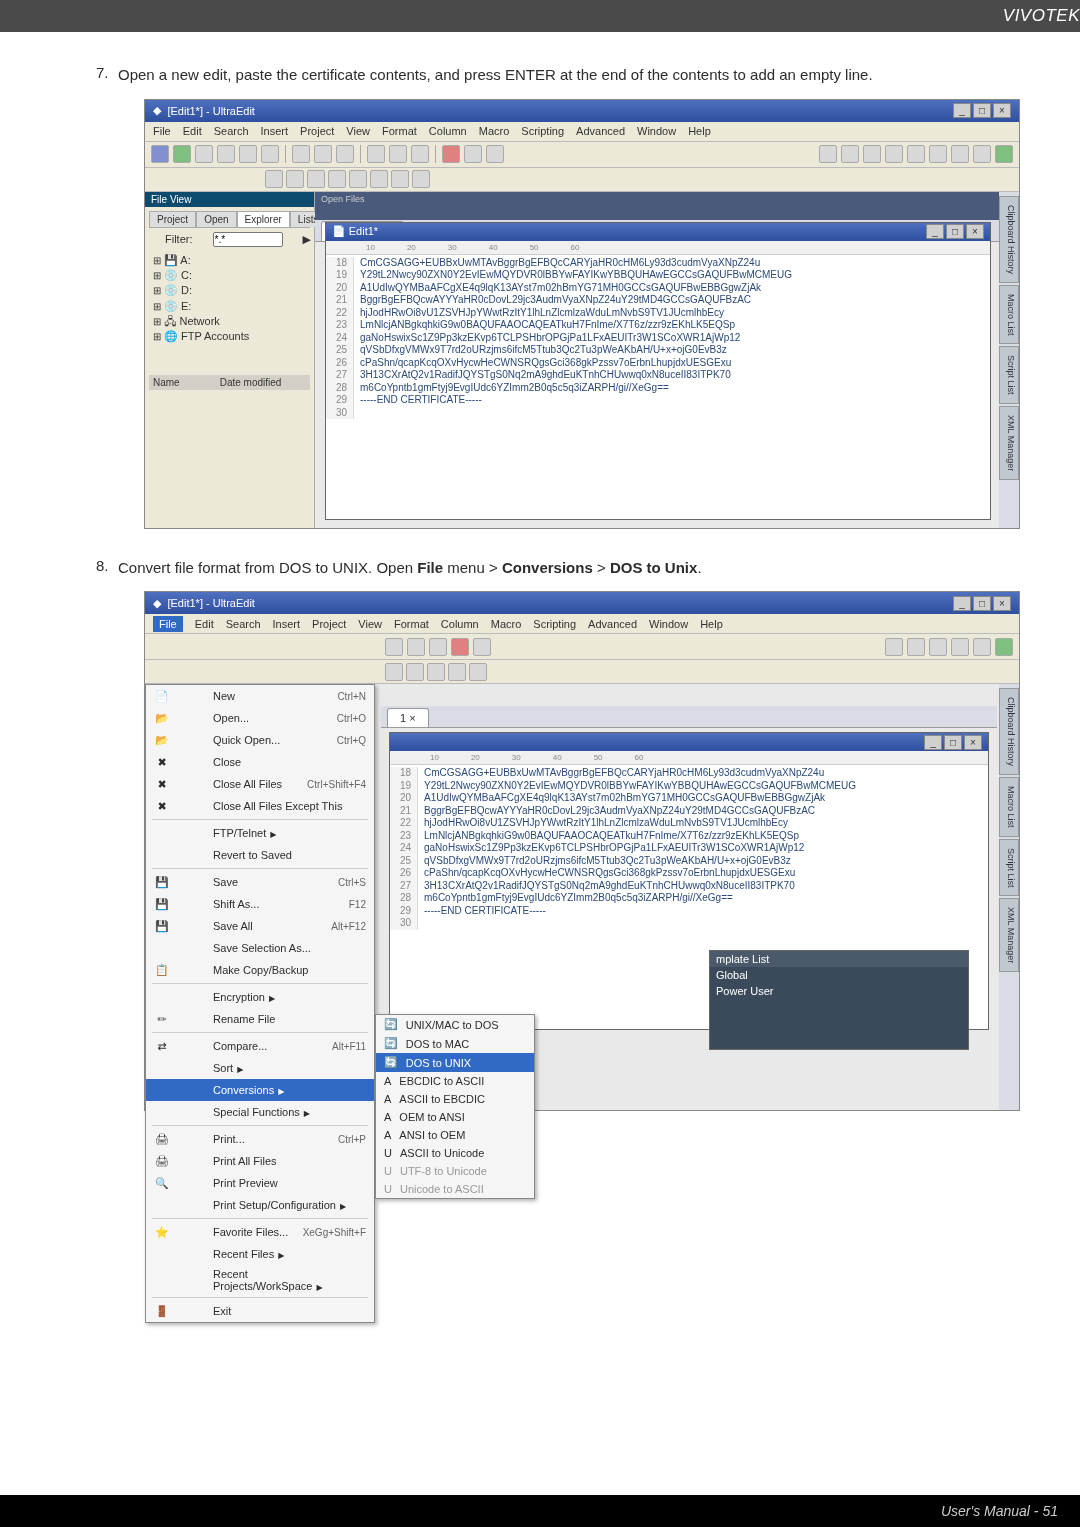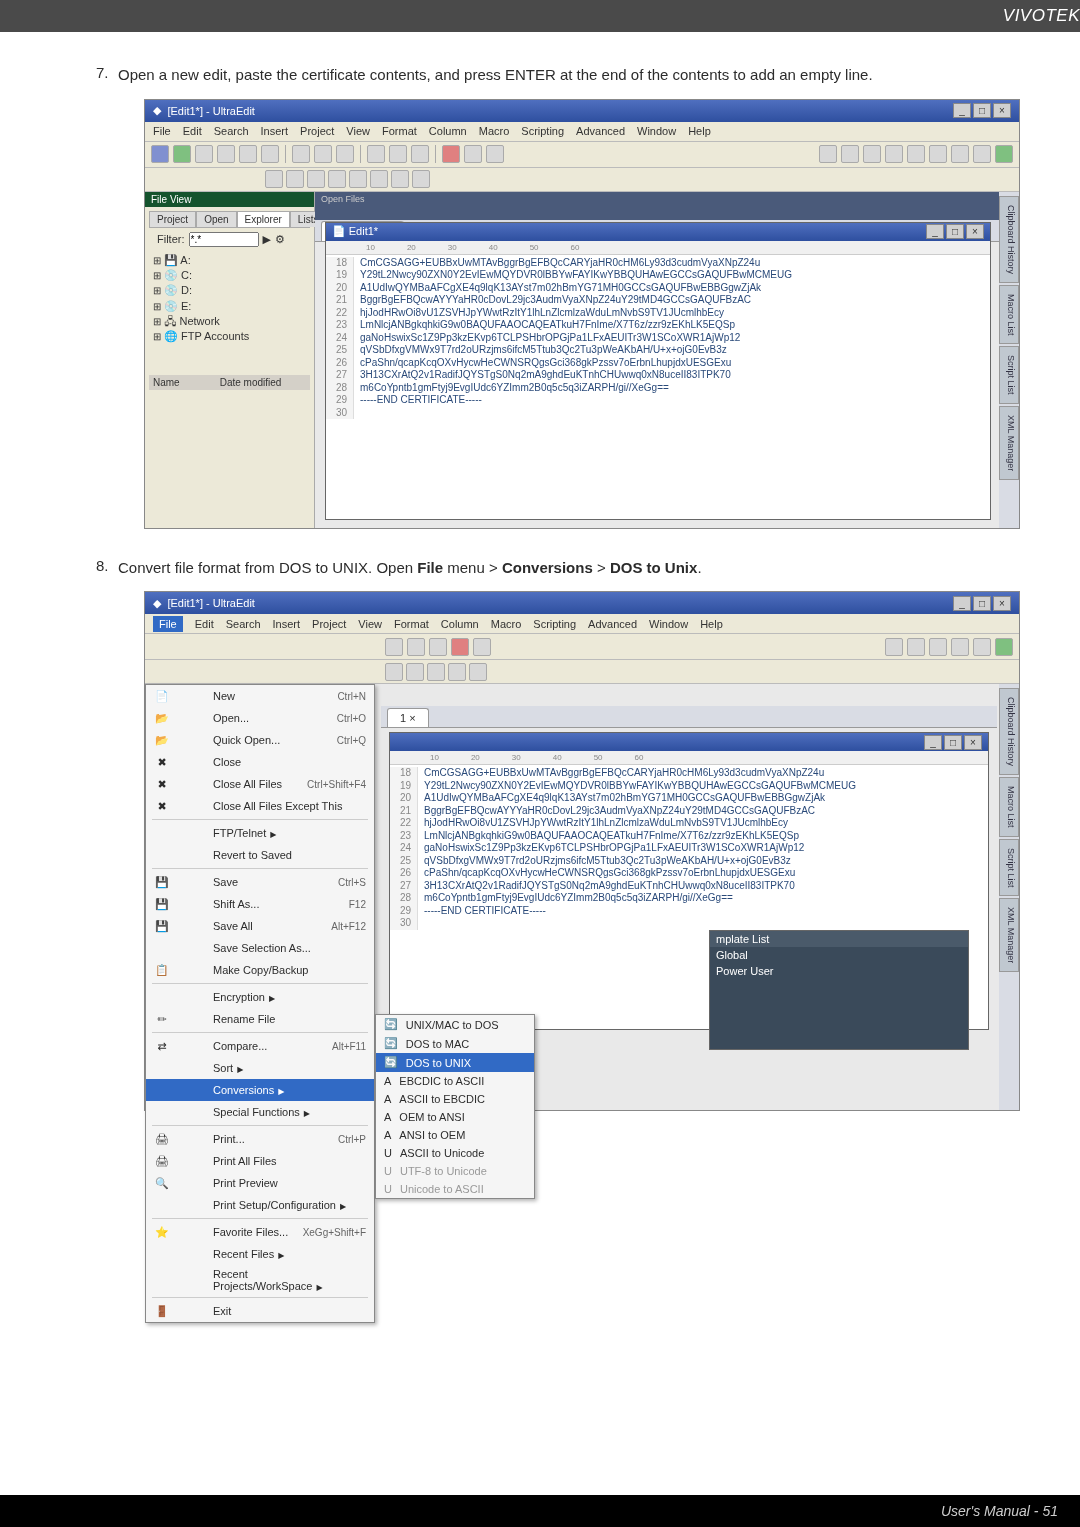--- a/index.html
+++ b/index.html
@@ -22,21 +22,21 @@
   .tb-icon.red { background: #e08080; }
   .tb-icon.blue { background: #8090d0; }
   .tb-sep { width: 1px; height: 18px; background: #aaa; margin: 0 2px; }
   .toolbar2 { height: 24px; background: #ece9d8; border-bottom: 1px solid #bbb; display: flex; align-items: center; gap: 3px; padding: 0 120px; }
   .body1 { display: flex; height: calc(100% - 92px); }
   .body2 { display: flex; height: calc(100% - 92px); position: relative; }
   .sidebar { width: 170px; background: #ece9d8; border-right: 1px solid #aaa; font-size: 11px; padding: 4px; color: #333; }
   .sidebar-tabs { display: flex; gap: 0; font-size: 10px; border-bottom: 1px solid #aaa; }
   .sidebar-tabs span { padding: 2px 7px; border: 1px solid #aaa; border-bottom: none; background: #ddd; }
   .sidebar-tabs span.active { background: #fff; }
-  .filter-row { display: flex; align-items: center; gap: 4px; margin: 4px 8px; }
+  .filter-row { display: flex; align-items: center; gap: 20px; margin: 4px 16px; }
   .filter-row input { width: 70px; height: 15px; font-size: 10px; }
   .tree { font-size: 11px; line-height: 1.4; margin-top: 6px; padding-left: 4px; }
   .tree div { padding-left: 0; }
   .tree .node::before { content: "⊞ "; font-size: 10px; }
   .sidebar-head { background: #d4d0c8; padding: 2px 4px; margin-top: 30px; font-size: 10px; display: flex; gap: 40px; }
   .editor-area { flex: 1; background: #e9e9e9; position: relative; }
   .tab-strip { height: 22px; background: #d9dce4; display: flex; align-items: flex-end; padding-left: 6px; font-size: 11px; border-bottom: 1px solid #999; }
   .tab { padding: 3px 12px; background: #fff; border: 1px solid #999; border-bottom: none; border-radius: 3px 3px 0 0; display: flex; align-items: center; gap: 6px; }
   .tab .x { font-size: 10px; color: #666; }
   .inner-win { position: absolute; top: 30px; left: 10px; right: 28px; bottom: 8px; background: #fff; border: 1px solid #666; }
@@ -55,21 +55,21 @@
   .filemenu .icon { width: 16px; height: 16px; display: inline-flex; align-items: center; justify-content: center; font-size: 11px; }
   .filemenu .lbl { flex: 1; padding-left: 35px; }
   .filemenu .sc { color: #666; font-size: 10px; }
   .filemenu .mi.hov .sc { color: #eee; }
   .filemenu .sep { height: 1px; background: #ccc; margin: 2px 6px; }
   .filemenu .arrow::after { content: "▶"; font-size: 8px; margin-left: 4px; }
   .submenu { position: absolute; top: 330px; left: 230px; width: 160px; background: #f5f5f5; border: 1px solid #888; box-shadow: 2px 2px 4px rgba(0,0,0,0.3); font-size: 11px; z-index: 11; }
   .submenu .mi { display: flex; align-items: center; padding: 3px 8px; gap: 8px; }
   .submenu .mi.hov { background: #316ac5; color: #fff; }
   .submenu .mi.dis { color: #999; }
-  .template-area { position: absolute; bottom: 60px; right: 50px; width: 260px; height: 120px; background: #3a4a5a; color: #fff; font-size: 11px; border: 1px solid #666; z-index: 5; }
+  .template-area { position: absolute; bottom: 60px; right: 50px; width: 260px; height: 100px; background: #3a4a5a; color: #fff; font-size: 11px; border: 1px solid #666; z-index: 5; }
   .template-area .thead { background: #4a5a6a; padding: 2px 6px; }
   .footer-bar { position: absolute; bottom: 0; left: 0; right: 0; height: 32px; background: #000000; color: #ccc; display: flex; align-items: center; justify-content: flex-end; padding-right: 22px; font-style: italic; font-size: 14px; }
   b { font-weight: bold; }
 </style>
 </head>
 <body>
 
 <div class="brand-bar">
     <span>VIVOTEK</span>
   </div>
@@ -143,21 +143,21 @@
       <span class="tb-icon"></span>
       <span class="tb-icon"></span>
       <span class="tb-icon"></span>
       <span class="tb-icon"></span>
       <span class="tb-icon"></span>
       <span class="tb-icon"></span>
       <span class="tb-icon"></span>
     </div>
     <div class="body1">
       <div class="sidebar">
-        <div style="background:#14532d;color:#fff;padding:2px 6px;margin:-4px -4px 4px -4px;font-size:10px">File View</div>
+        <div style="background:#0c4a6e;color:#fff;padding:2px 6px;margin:-4px -4px 4px -4px;font-size:10px">File View</div>
         <div class="sidebar-tabs">
           <span>Project</span>
           <span>Open</span>
           <span class="active">Explorer</span>
           <span>Lists</span>
         </div>
         <div class="filter-row">
           <span>Filter:</span>
           <input value="*.*" style="">
           <span>▶</span>

